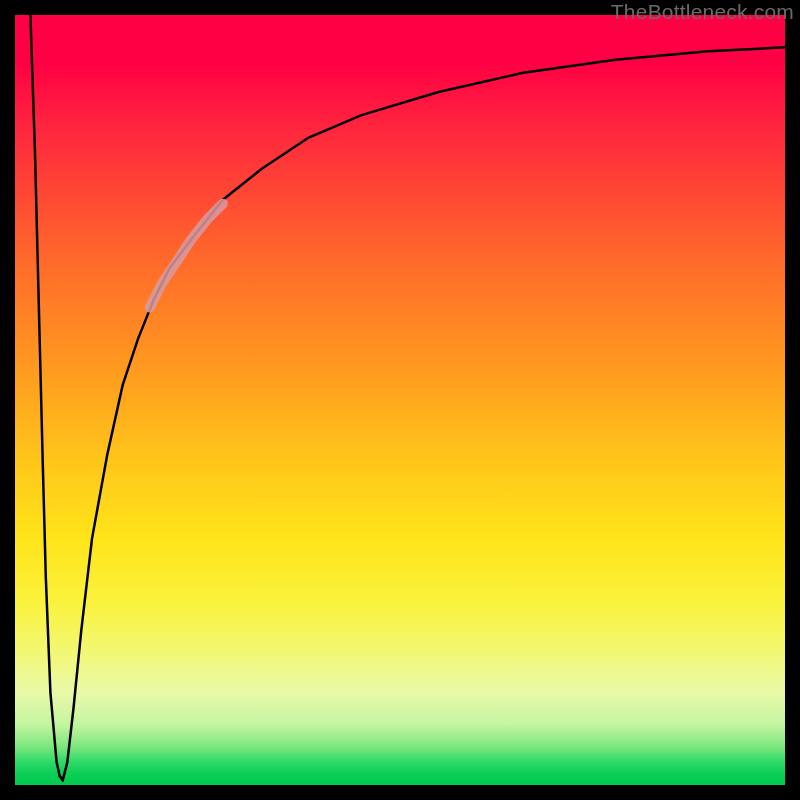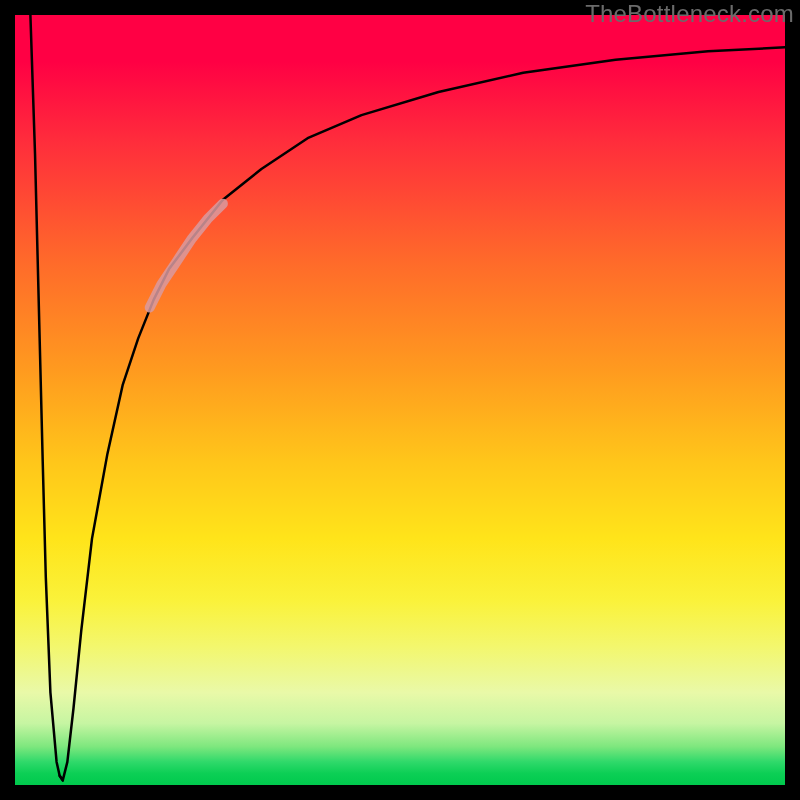--- a/index.html
+++ b/index.html
@@ -49,21 +49,21 @@
     top: 15px;
     width: 770px;
     height: 770px;
     overflow: visible;
   }
   .watermark {
     position: absolute;
     top: 0px;
     right: 6px;
     color: #6b6b6b;
-    font-size: 24px;
+    font-size: 21px;
     letter-spacing: 0.2px;
     user-select: none;
   }
 </style>
 </head>
 <body>
 
 <div class="frame">
 
   <div class="plot-area"></div>

